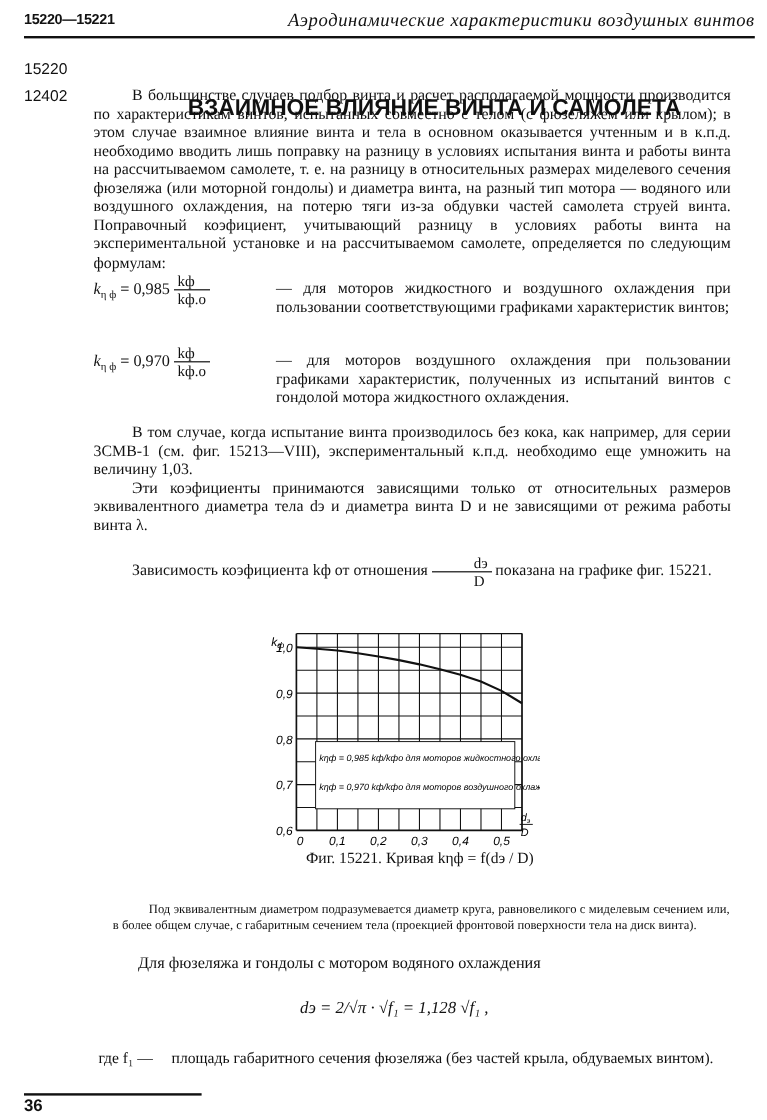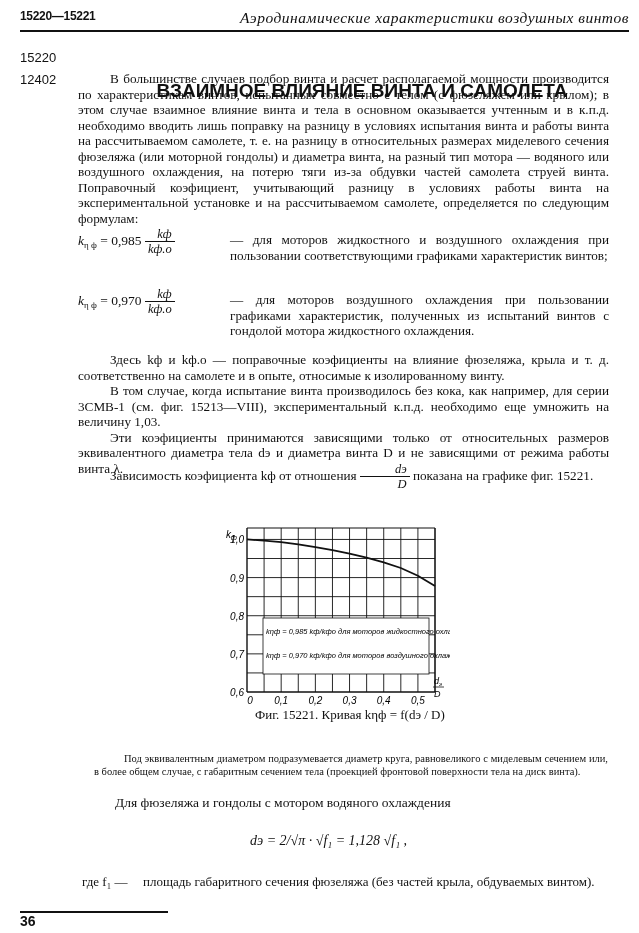--- a/index.html
+++ b/index.html
@@ -6,21 +6,21 @@
   body{width:639px;height:933px;position:relative;overflow:hidden;color:#111;font-family:"Liberation Serif",serif;}
   .abs{position:absolute;}
   .hdr-left{left:20px;top:9px;font-family:"Liberation Sans",sans-serif;font-weight:bold;font-size:12px;letter-spacing:-0.3px;}
   .hdr-right{right:10px;top:9px;font-family:"Liberation Serif",serif;font-style:italic;font-size:15.5px;letter-spacing:0.5px;}
   .hdr-rule{left:20px;right:10px;top:30px;height:2px;background:#111;}
   .secnum{left:20px;font-family:"Liberation Sans",sans-serif;font-size:13px;}
   .title{left:0;right:0;top:48px;text-align:center;font-family:Liberation Sans, sans-serif;font-weight:bold;font-size:19px;padding-left:85px;margin-top:32px;}
   .body{left:78px;width:531px;font-size:13.2px;line-height:15.5px;text-align:justify;}
   .p{margin:0;text-indent:32px;}
   .formula{left:78px;font-size:13.5px;}
-  .frac{display:inline-block;vertical-align:middle;text-align:right;font-style:italic;font-size:12.5px;line-height:14px;}
+  .frac{display:inline-block;vertical-align:middle;text-align:left;font-size:12.5px;line-height:14px;}
   .frac .num{display:block;border-bottom:1px solid #111;padding:0 3px;}
   .frac .den{display:block;padding:0 3px;}
   .it{font-style:italic;}
   .sub{font-size:9px;vertical-align:-3px;font-style:normal;}
   .fdesc{font-size:13.2px;line-height:15.5px;text-align:justify;}
   .footnote{left:94px;width:514px;font-size:10.5px;line-height:13px;text-align:justify;}
   .footnote p{margin:0;text-indent:30px;}
   .caption{left:255px;top:707px;font-size:13px;}
   .pagenum{left:20px;top:913px;font-family:"Liberation Sans",sans-serif;font-weight:bold;font-size:14px;}
   .pg-rule{left:20px;top:911px;width:148px;height:2px;background:#111;}
@@ -53,21 +53,20 @@
 <div class="abs formula" style="top:287px;">
   <span class="it"><span>k</span><span class="sub">η ф</span></span>
   <span>= 0,970</span>
   <span class="frac"><span class="num">kф</span><span class="den">kф.о</span></span>
 </div>
 <div class="abs fdesc" style="left:230px;width:379px;top:292px;">
   <span>— для моторов воздушного охлаждения при пользовании графиками характеристик, полученных из испытаний винтов с гондолой мотора жидкостного охлаждения.</span>
 </div>
 
 <div class="abs body" style="top:352px;">
-  <p class="p">Здесь kф и kф.о — поправочные коэфициенты на влияние фюзеляжа, крыла и т. д. соответственно на самолете и в опыте, относимые к изолированному винту.</p>
   <p class="p">В том случае, когда испытание винта производилось без кока, как например, для серии 3СМВ-1 (см. фиг. 15213—VIII), экспериментальный к.п.д. необходимо еще умножить на величину 1,03.</p>
   <p class="p">Эти коэфициенты принимаются зависящими только от относительных размеров эквивалентного диаметра тела dэ и диаметра винта D и не зависящими от режима работы винта λ.</p>
 </div>
 
 <div class="abs body" style="top:462px;line-height:26px;">
   <p class="p" style="margin:0;">
     <span>Зависимость коэфициента kф от отношения</span>
     <span class="frac"><span class="num">dэ</span><span class="den">D</span></span>
     <span>показана на графике фиг. 15221.</span>
   </p>

